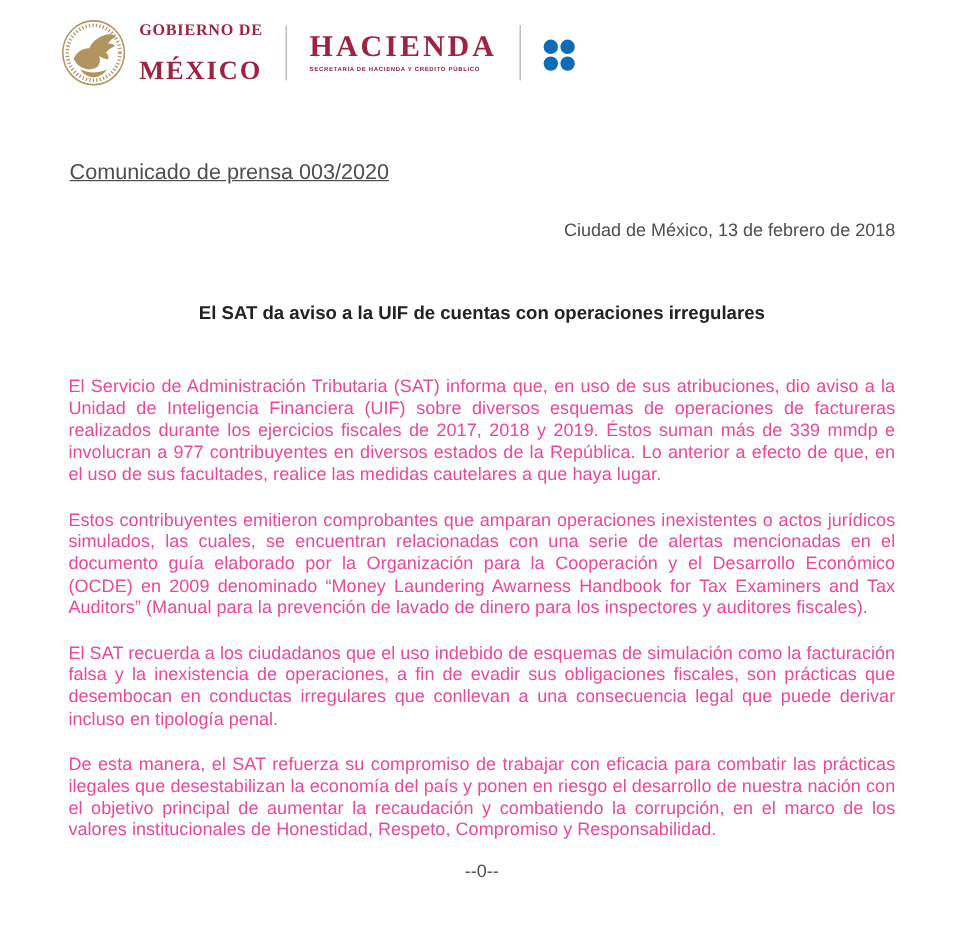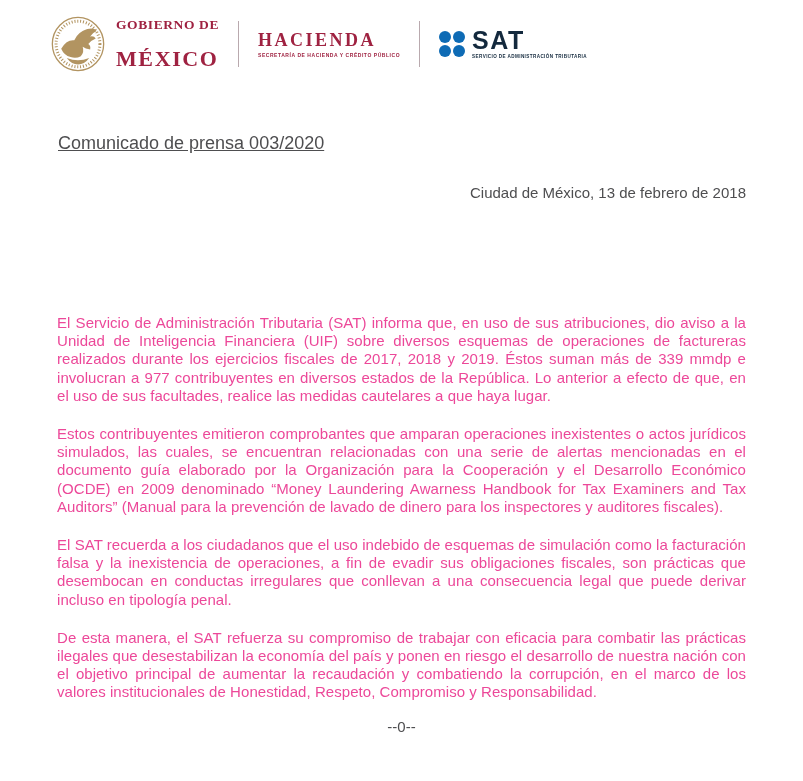--- a/index.html
+++ b/index.html
@@ -35,21 +35,21 @@
   .vdivider {
     width: 1px;
     height: 46px;
     background: #b9a9ae;
     margin: 0 19px;
   }
   .hacienda-block { text-align: left; }
   .hac-name {
     font-family: "Liberation Serif", serif;
     font-weight: bold;
-    font-size: 18px;
+    font-size: 25px;
     color: #9F2241;
     letter-spacing: 2.5px;
     line-height: 1;
   }
   .hac-sub {
     font-size: 5px;
     color: #9F2241;
     letter-spacing: 0.55px;
     margin-top: 3px;
     white-space: nowrap;
@@ -159,32 +159,29 @@
 
   <div class="vdivider"></div>
 
   <div class="sat-block">
     <div class="sat-dots">
       <div class="sat-dot"></div>
       <div class="sat-dot"></div>
       <div class="sat-dot"></div>
       <div class="sat-dot"></div>
     </div>
-    <div class="sat-text">
-      <div class="sat-name">SAT</div>
-      <div class="sat-sub">SERVICIO DE ADMINISTRACIÓN TRIBUTARIA</div>
-    </div>
   </div>
 
 </div>
 
 <div class="release-number">Comunicado de prensa 003/2020</div>
 <div class="dateline">Ciudad de México, 13 de febrero de 2018</div>
 
 <div class="doc-title">
+  <span>El SAT da aviso a la UIF de cuentas con operaciones irregulares</span>
 </div>
 
 <div class="paragraphs">
   <p>El Servicio de Administración Tributaria (SAT) informa que, en uso de sus atribuciones, dio aviso a la Unidad de Inteligencia Financiera (UIF) sobre diversos esquemas de operaciones de factureras realizados durante los ejercicios fiscales de 2017, 2018 y 2019. Éstos suman más de 339 mmdp e involucran a 977 contribuyentes en diversos estados de la República. Lo anterior a efecto de que, en el uso de sus facultades, realice las medidas cautelares a que haya lugar.</p>
   <p>Estos contribuyentes emitieron comprobantes que amparan operaciones inexistentes o actos jurídicos simulados, las cuales, se encuentran relacionadas con una serie de alertas mencionadas en el documento guía elaborado por la Organización para la Cooperación y el Desarrollo Económico (OCDE) en 2009 denominado “Money Laundering Awarness Handbook for Tax Examiners and Tax Auditors” (Manual para la prevención de lavado de dinero para los inspectores y auditores fiscales).</p>
   <p>El SAT recuerda a los ciudadanos que el uso indebido de esquemas de simulación como la facturación falsa y la inexistencia de operaciones, a fin de evadir sus obligaciones fiscales, son prácticas que desembocan en conductas irregulares que conllevan a una consecuencia legal que puede derivar incluso en tipología penal.</p>
   <p>De esta manera, el SAT refuerza su compromiso de trabajar con eficacia para combatir las prácticas ilegales que desestabilizan la economía del país y ponen en riesgo el desarrollo de nuestra nación con el objetivo principal de aumentar la recaudación y combatiendo la corrupción, en el marco de los valores institucionales de Honestidad, Respeto, Compromiso y Responsabilidad.</p>
   <div class="closing">--0--</div>
 </div>
 

